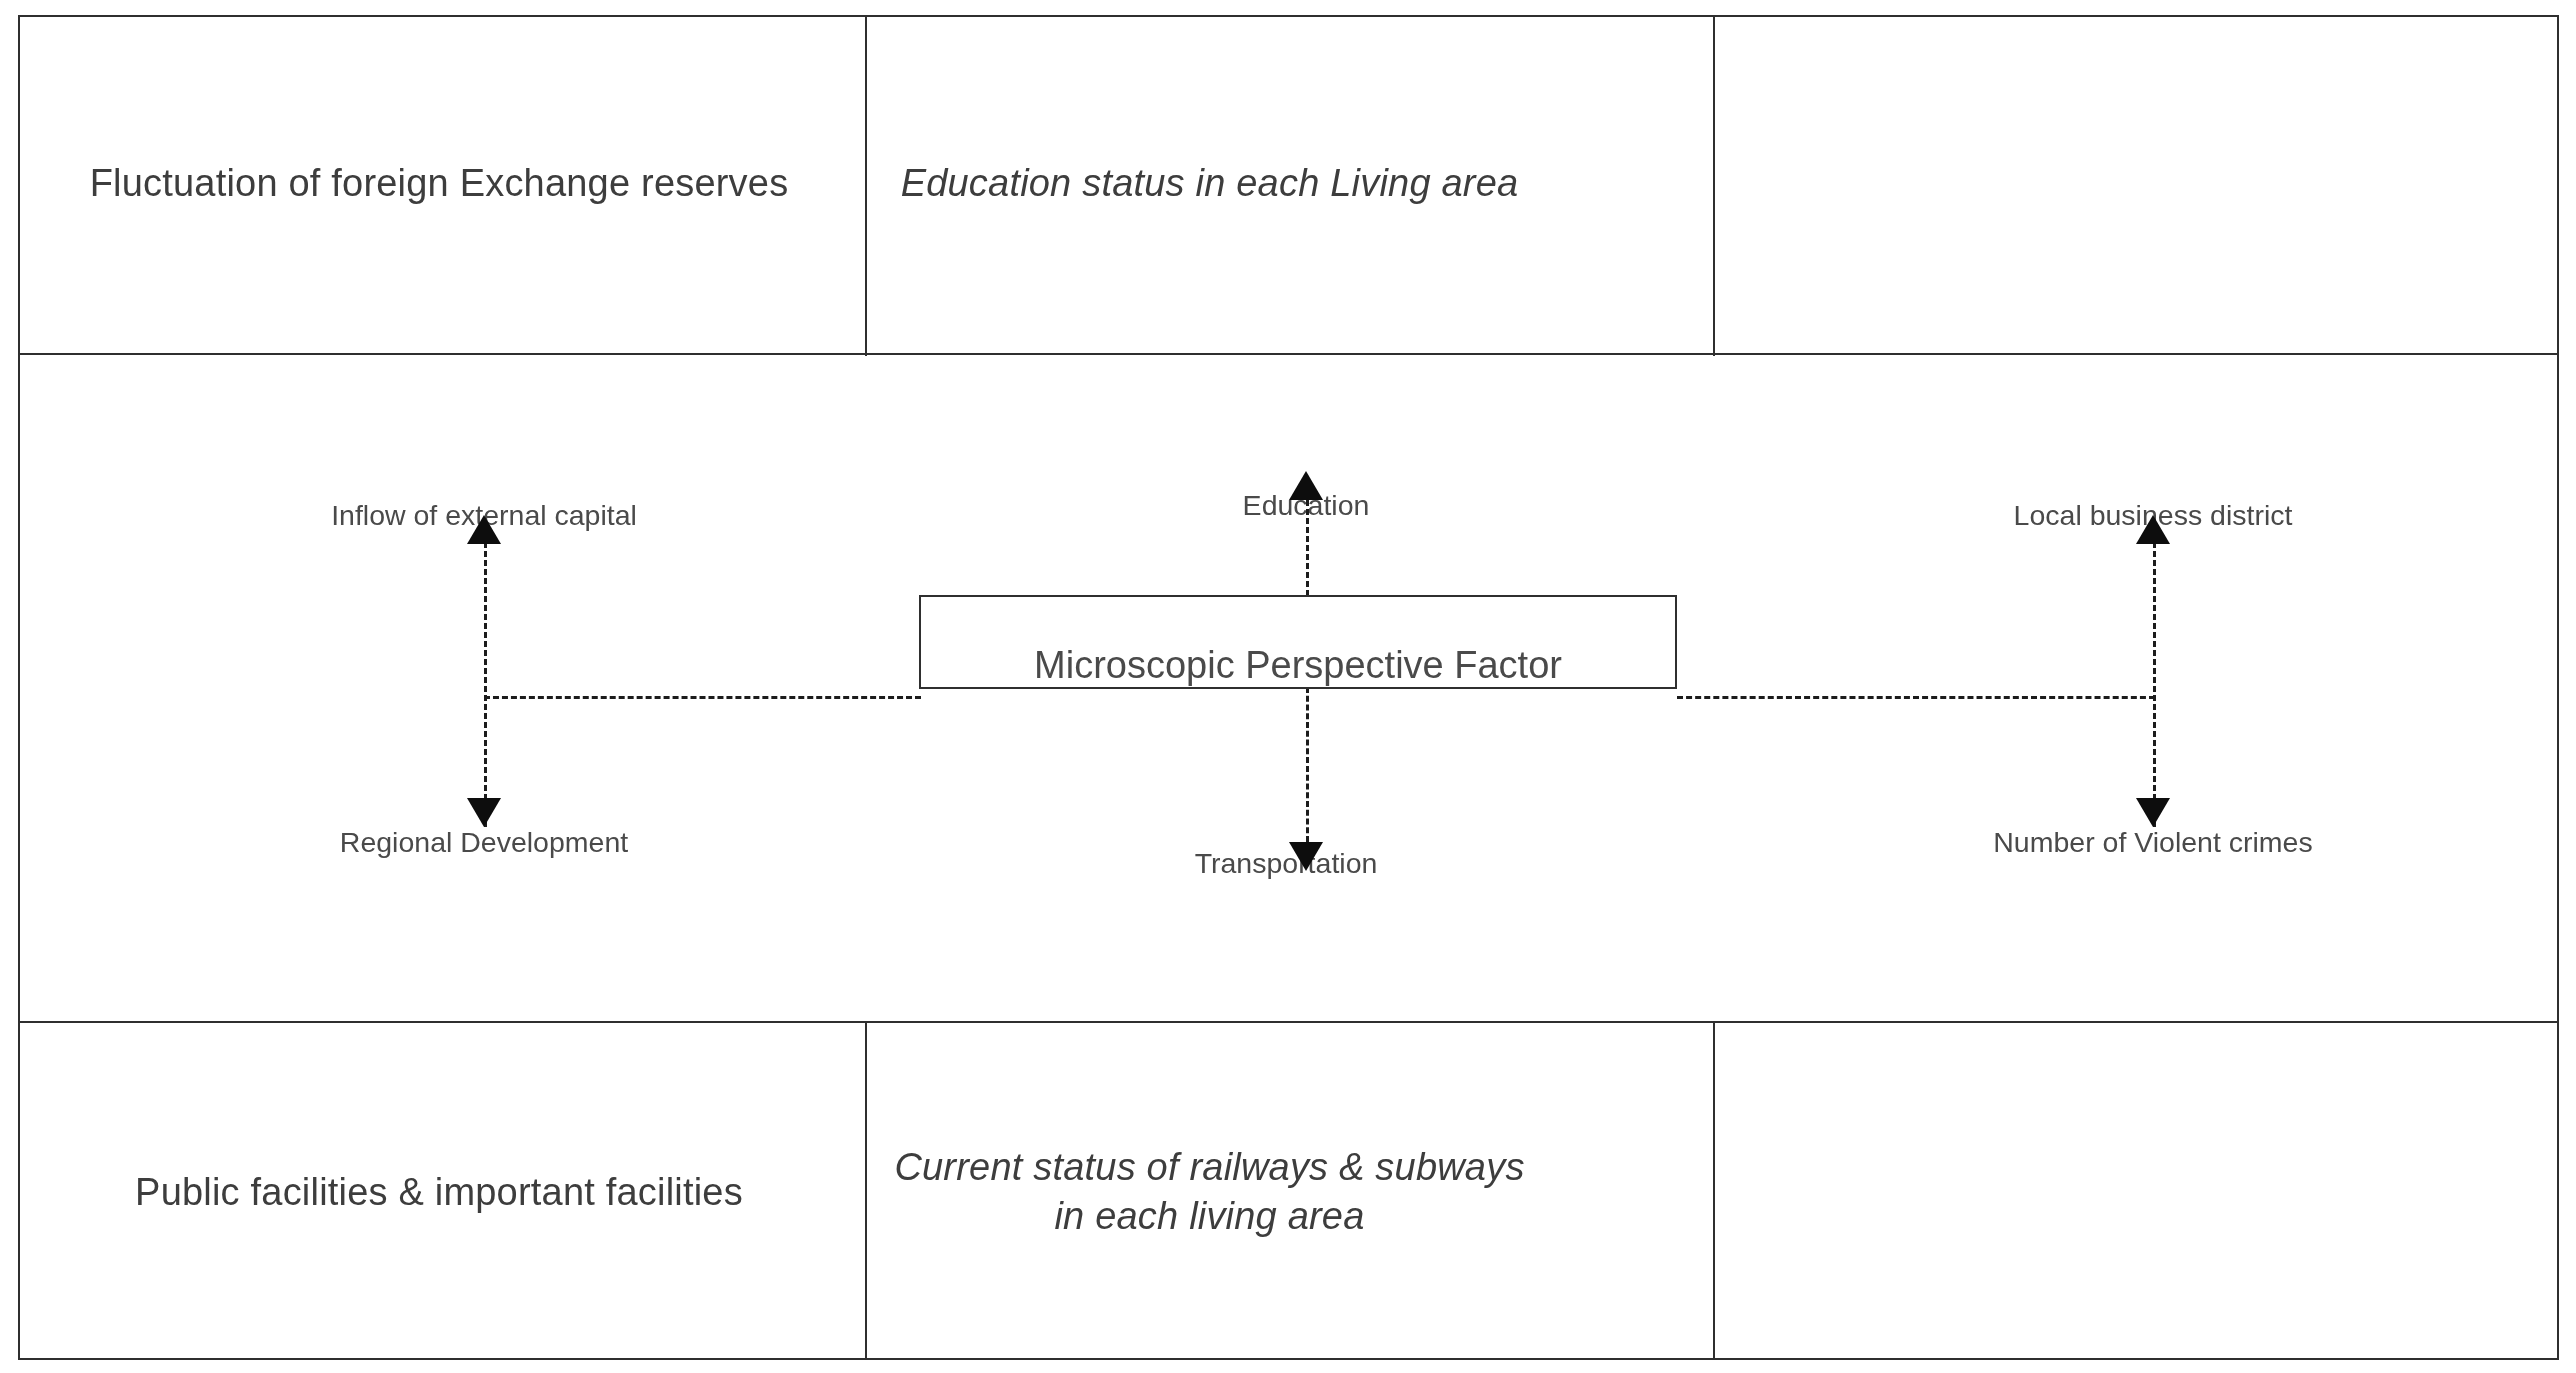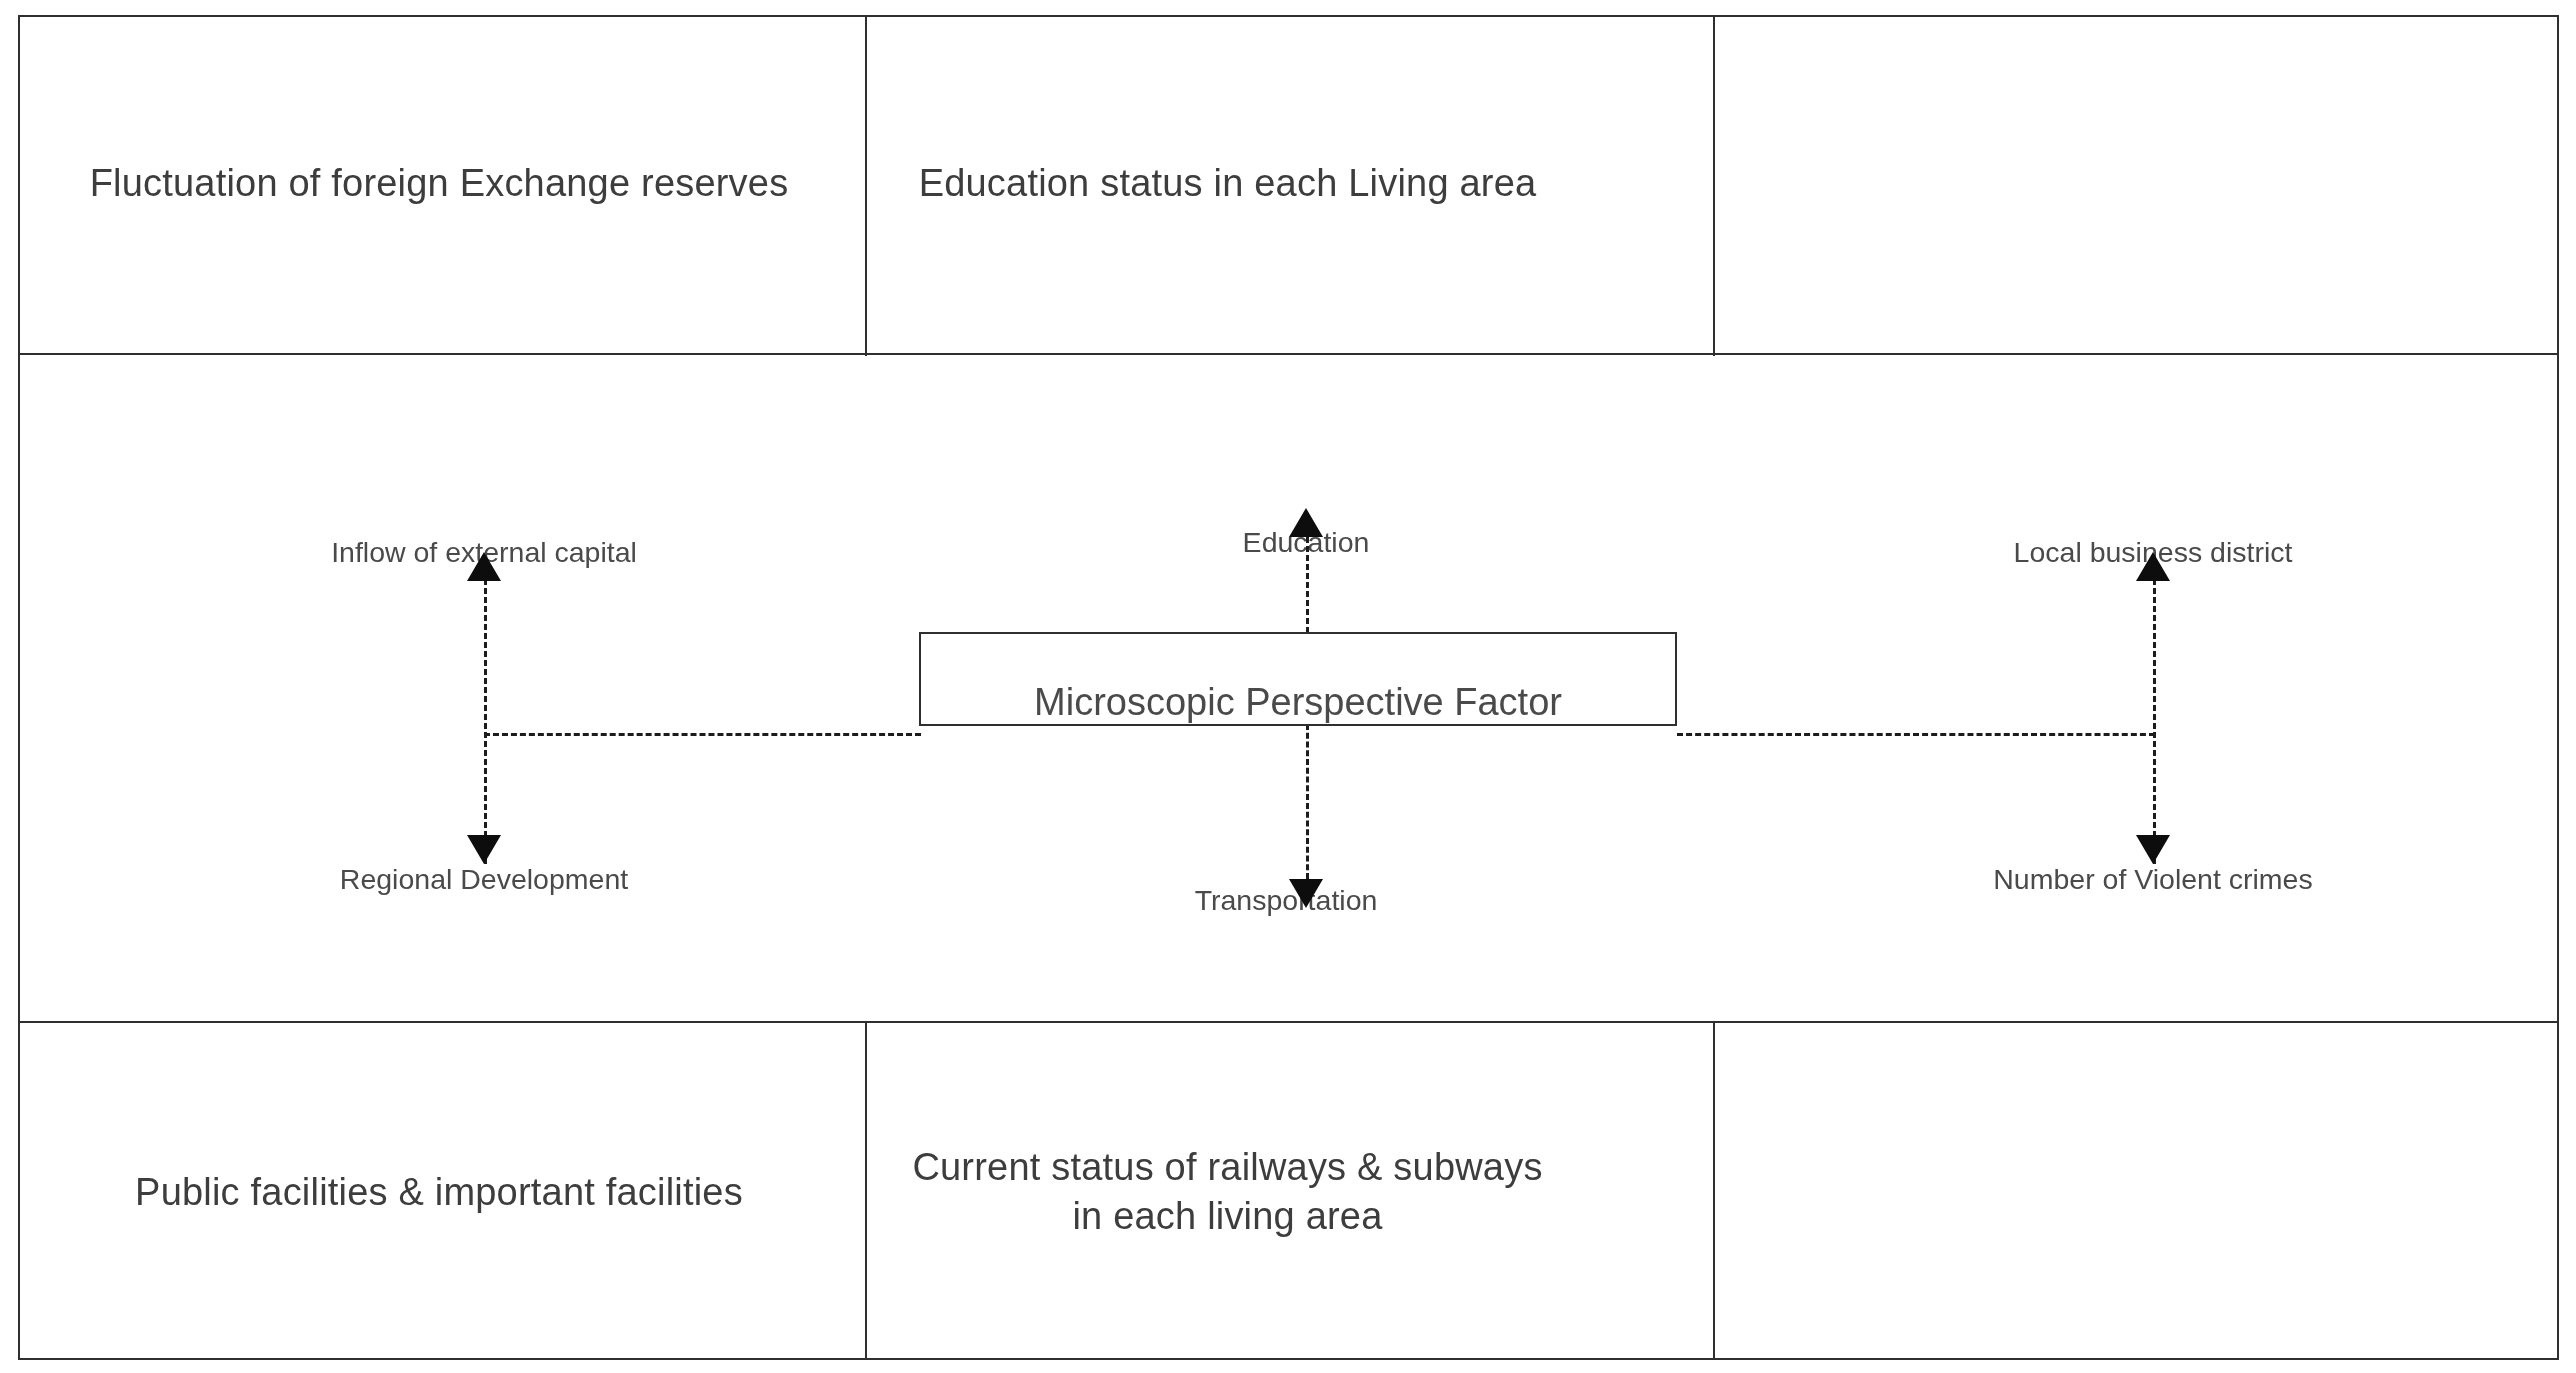--- a/index.html
+++ b/index.html
@@ -67,31 +67,30 @@
     font-size: 38px;
     line-height: 1.28;
     color: #3d3d3d;
     font-weight: 400;
     letter-spacing: 0.2px;
   }
 
   .cell.r1 { top: 14.7px;   height: 338px; }
   .cell.r3 { top: 1024px; height: 336px; }
   .cell.c1 { left: 15px;   width: 848px; }
-  .cell.c2 { left: 868px; width: 719px; }
+  .cell.c2 { left: 850px; width: 719px; font-style: italic; }
   .cell.c3 { left: 1715px; width: 843px; }
 
   
   .diagram {
     position: absolute;
     left: 18px;
     top: 355px;
     width: 2541px;
     height: 666px;
-    margin-top: 37px;
   }
 
   
   .node-label {
     position: absolute;
     font-size: 28.5px;
     line-height: 1.2;
     color: #4a4a4a;
     white-space: nowrap;
     text-align: center;

